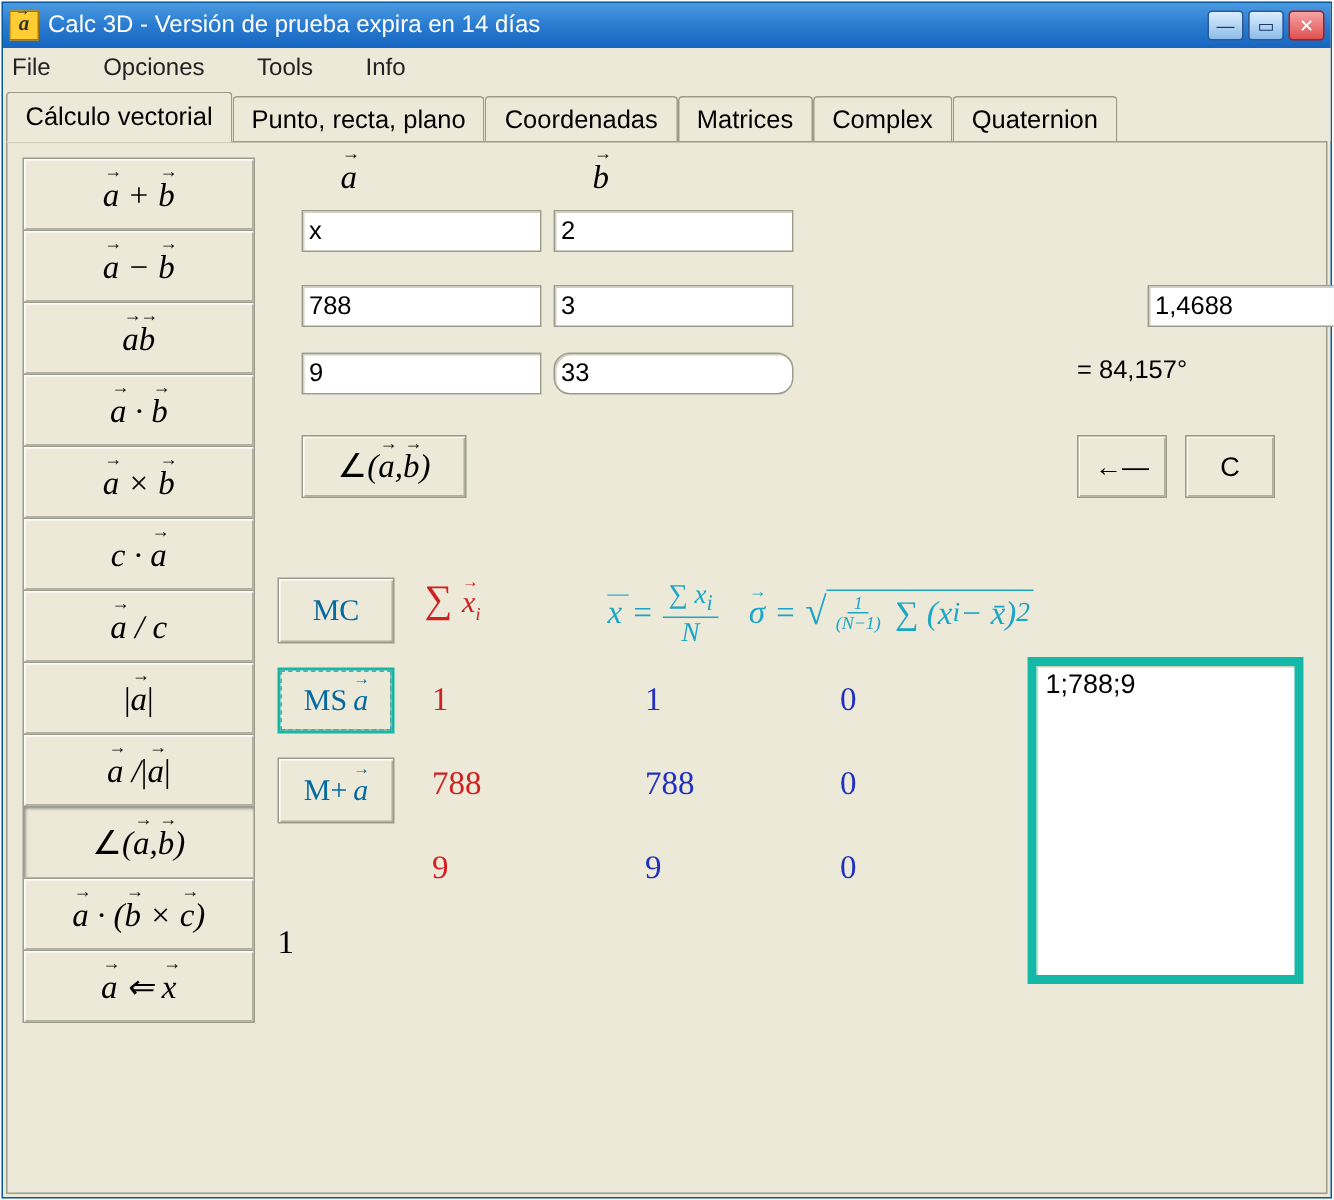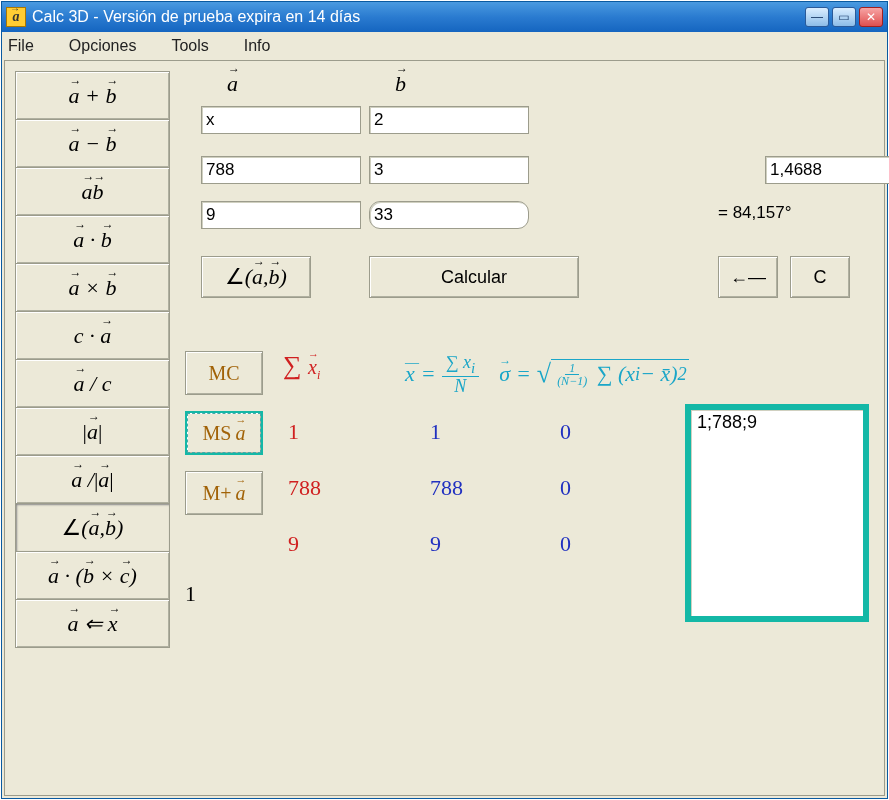--- a/index.html
+++ b/index.html
@@ -185,21 +185,21 @@
   .memcol {
     position: absolute;
     left: 180px; top: 290px;
     display: flex; flex-direction: column; gap: 16px;
   }
   .membtn {
     width: 78px; height: 44px;
     border: 1px solid #9c9c8c;
     background: #ece9d8;
     box-shadow: inset 1px 1px 0 #fff, inset -1px -1px 0 #b0b0a0;
-    color: #a16207;
+    color: #0369a1;
     font-family: "Times New Roman", serif;
     font-size: 20px;
     display: flex; align-items: center; justify-content: center;
   }
   .membtn .ov { font-style: italic; position: relative; margin-left:4px;}
   .membtn .ov::after{ content:"→"; position:absolute; top:-9px; left:0; font-size:11px; font-style:normal;}
   .membtn.focus { outline: 1px dashed #4aa; outline-offset: -3px; border:2px solid #14b8a6; }
 
   .sigma-red {
     position: absolute;
@@ -276,20 +276,28 @@
     </div>
   </div>
 
   <div class="menubar">
     <span>File</span>
     <span>Opciones</span>
     <span>Tools</span>
     <span>Info</span>
   </div>
 
+  <div class="tabrow">
+    <div class="tab active">Cálculo vectorial</div>
+    <div class="tab">Punto, recta, plano</div>
+    <div class="tab">Coordenadas</div>
+    <div class="tab">Matrices</div>
+    <div class="tab">Complex</div>
+    <div class="tab">Quaternion</div>
+  </div>
 
   <div class="tabpanel">
 
     <div class="opcol">
       <div class="opbtn"><span class="vec">a</span>&nbsp;+&nbsp;<span class="vec">b</span></div>
       <div class="opbtn"><span class="vec">a</span>&nbsp;−&nbsp;<span class="vec">b</span></div>
       <div class="opbtn">
           <span class="vec">a</span>
           <span class="vec">b</span>
         </div>
@@ -314,21 +322,20 @@
     <input class="tinput a" style="top: 140px;" value="9">
 
     <input class="tinput b" style="top: 45px;" value="2">
     <input class="tinput b" style="top: 95px;" value="3">
     <input class="tinput b" style="top: 140px; border-radius: 11px;" value="33">
 
     <input class="tinput res" style="top: 95px;" value="1,4688">
     <div class="eqtext" style="top:142px;">= 84,157°</div>
 
     <div class="anglebtn"><span class="angle-sym">∠</span>(<span class="vec">a</span>,<span class="vec">b</span>)</div>
-    <div class="calcbtn">Calcular</div>
     <div class="smallbtn back">←—</div>
     <div class="smallbtn clear">C</div>
 
     <div class="memcol">
       <div class="membtn">MC</div>
       <div class="membtn focus">
           <span>MS</span>
           <span class="ov">a</span>
         </div>
       <div class="membtn">

